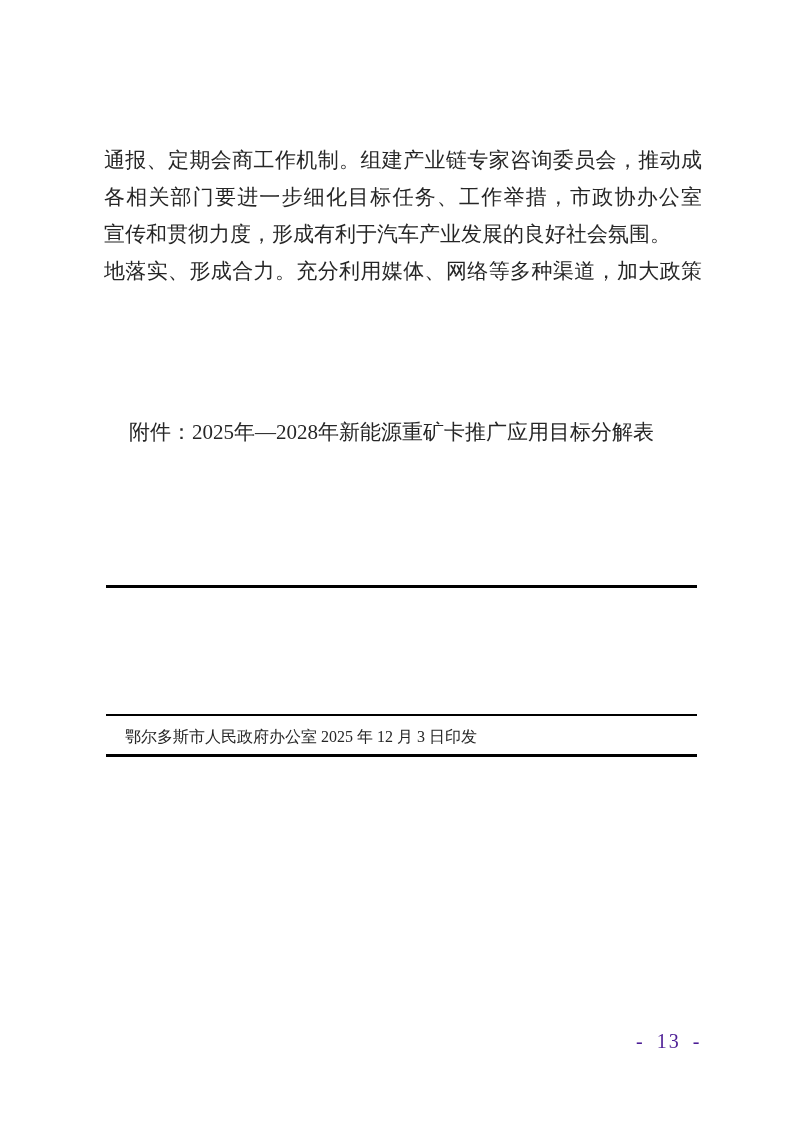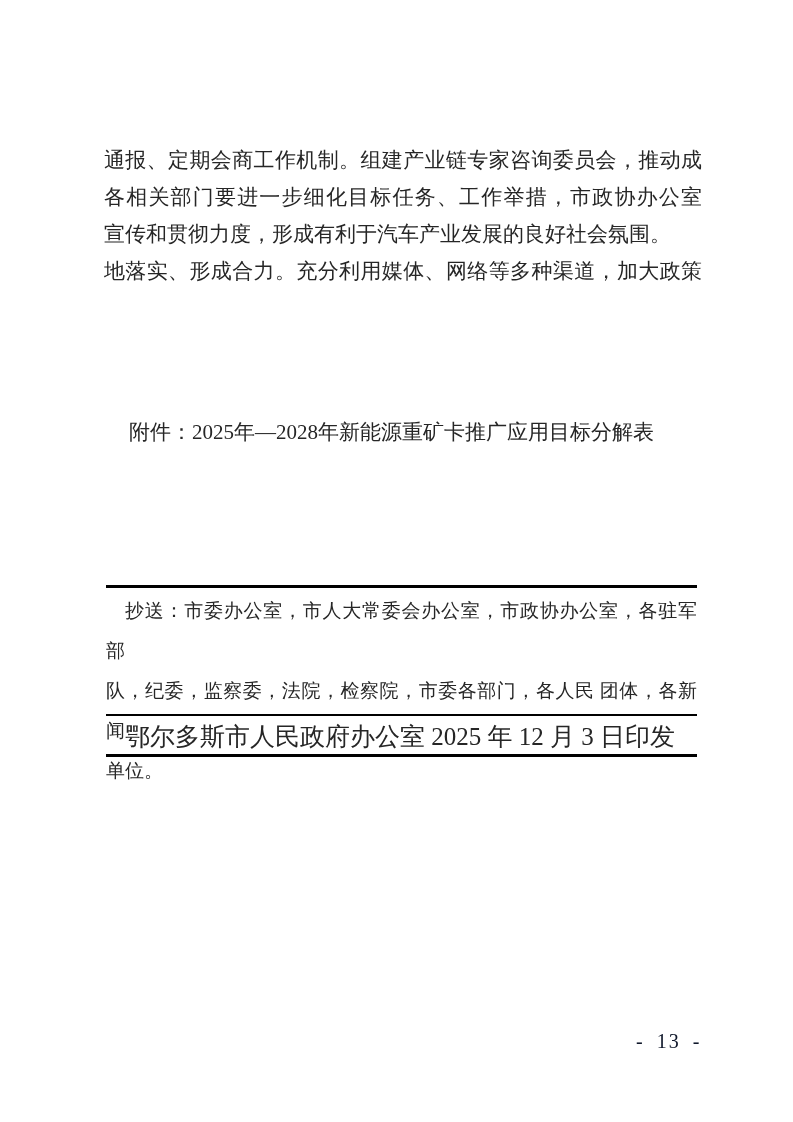--- a/index.html
+++ b/index.html
@@ -65,55 +65,50 @@
   .ccline.first {
     text-indent: 19px;
   }
   .ccline.last {
     text-align-last: left;
   }
   .printline {
     position: absolute;
     left: 125px;
     top: 723px;
-    font-size: 25px;
+    font-size: 16px;
     line-height: 28px;
     white-space: nowrap;
   }
   .pagenum {
     position: absolute;
     left: 636px;
     top: 1030px;
     font-size: 20px;
     letter-spacing: 2px;
     word-spacing: 5px;
-    color: #0f172a;
+    color: #4c1d95;
   }
 </style>
 </head>
 <body>
 
 <div class="page">
 
   <div class="para">
     <div class="pline">通报、定期会商工作机制。组建产业链专家咨询委员会，推动成</div>
     <div class="pline">各相关部门要进一步细化目标任务、工作举措，市政协办公室</div>
     <div class="pline last">宣传和贯彻力度，形成有利于汽车产业发展的良好社会氛围。</div>
     <div class="pline">地落实、形成合力。充分利用媒体、网络等多种渠道，加大政策</div>
   </div>
 
   <div class="attach">附件：2025年—2028年新能源重矿卡推广应用目标分解表</div>
 
   <div class="rule r1"></div>
 
-  <div class="cc">
-    <div class="ccline first">抄送：市委办公室，市人大常委会办公室，市政协办公室，各驻军 部</div>
-    <div class="ccline">队，纪委，监察委，法院，检察院，市委各部门，各人民 团体，各新闻</div>
-    <div class="ccline last">单位。</div>
-  </div>
 
   <div class="rule r2"></div>
 
   <div class="printline">鄂尔多斯市人民政府办公室 2025 年 12 月 3 日印发</div>
 
   <div class="rule r3"></div>
 
   <div class="pagenum">- 13 -</div>
 
 </div>

